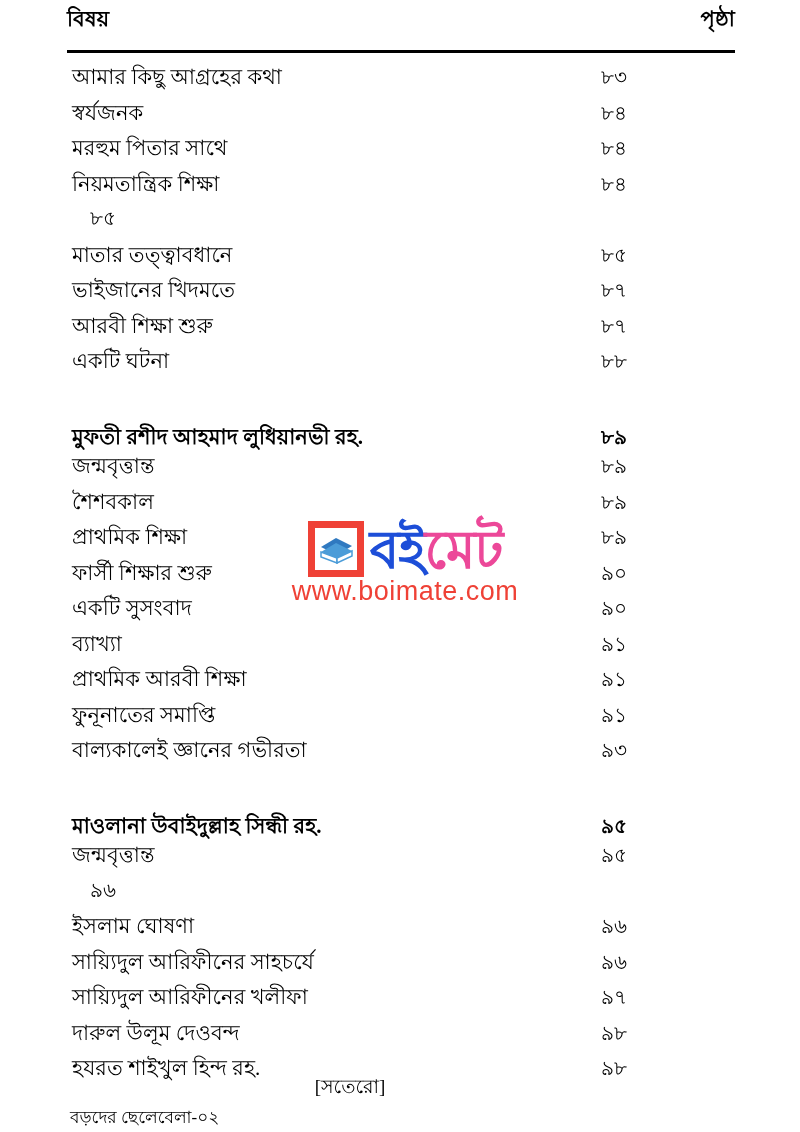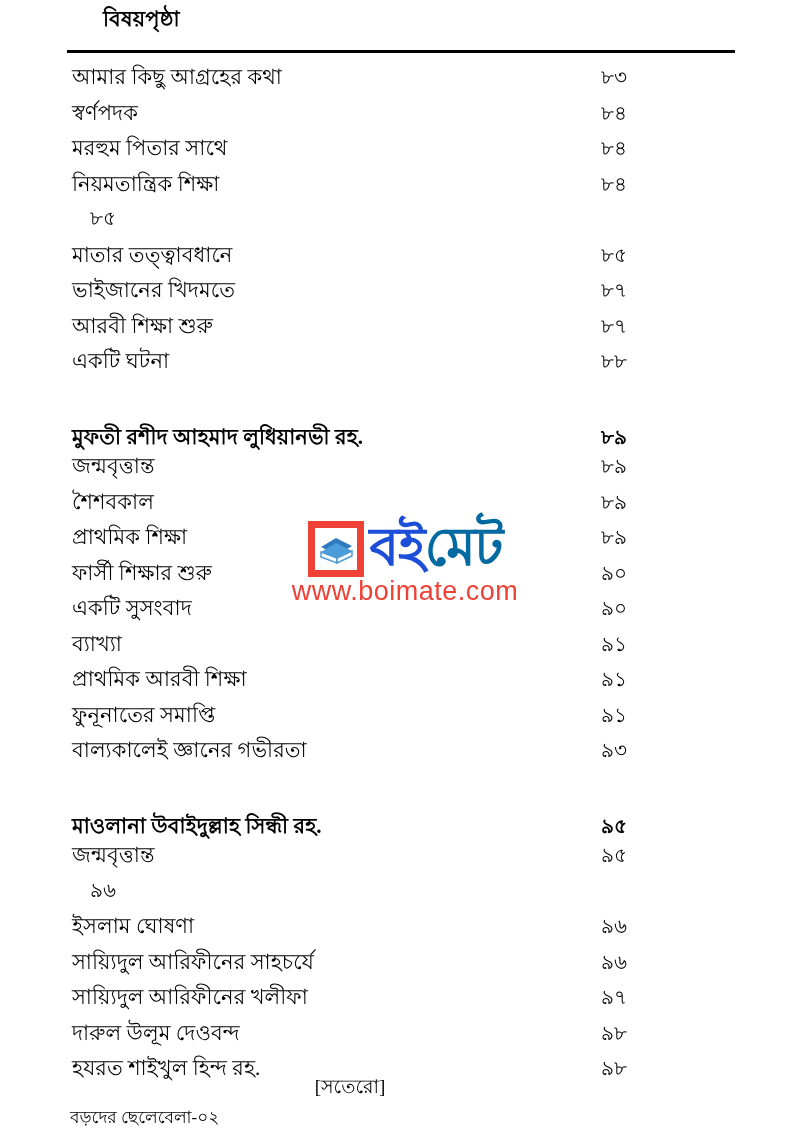--- a/index.html
+++ b/index.html
@@ -23,23 +23,22 @@
     height: 1132px;
   }
 
   
   .toc-header {
     position: absolute;
     left: 67px;
     top: 8px;
     width: 668px;
     display: flex;
-    justify-content: flex-start;
+    justify-content: space-between;
     align-items: flex-end;
-    margin-left: 36px;
   }
   .toc-header .head-cell {
     font-size: 21px;
     font-weight: bold;
     line-height: 1.1;
     letter-spacing: 0.2px;
   }
   .head-rule {
     position: absolute;
     left: 67px;
@@ -115,21 +114,21 @@
   }
   .wm-mark svg { display: block; }
   .wm-word {
     font-size: 53px;
     font-weight: bold;
     line-height: 1;
     letter-spacing: -1px;
     font-family: "Liberation Sans", "DejaVu Sans", sans-serif;
   }
   .wm-word .wm-red { color: #1d4ed8; }
-  .wm-word .wm-blue { color: #0369a1; font-family: Liberation Mono, monospace; }
+  .wm-word .wm-blue { color: #ec4899; }
   .wm-url {
     font-family: "Liberation Sans", "DejaVu Sans", sans-serif;
     font-size: 27px;
     font-weight: normal;
     color: #ef4136;
     letter-spacing: 0.5px;
     line-height: 1;
     margin-top: -4px;
   }
 
@@ -160,21 +159,21 @@
     <span class="head-cell">পৃষ্ঠা</span>
   </div>
   <div class="head-rule"></div>
 
   <div class="toc-list" id="toc-list">
       <div class="toc-row">
         <span class="toc-title">আমার কিছু আগ্রহের কথা</span>
         <span class="toc-page">৮৩</span>
       </div>
       <div class="toc-row">
-        <span class="toc-title">স্বর্ণপদক</span>
+        <span class="toc-title">স্বর্যজনক</span>
         <span class="toc-page">৮৪</span>
       </div>
       <div class="toc-row">
         <span class="toc-title">মরহুম পিতার সাথে</span>
         <span class="toc-page">৮৪</span>
       </div>
       <div class="toc-row">
         <span class="toc-title">নিয়মতান্ত্রিক শিক্ষা</span>
         <span class="toc-page">৮৪</span>
       </div>

